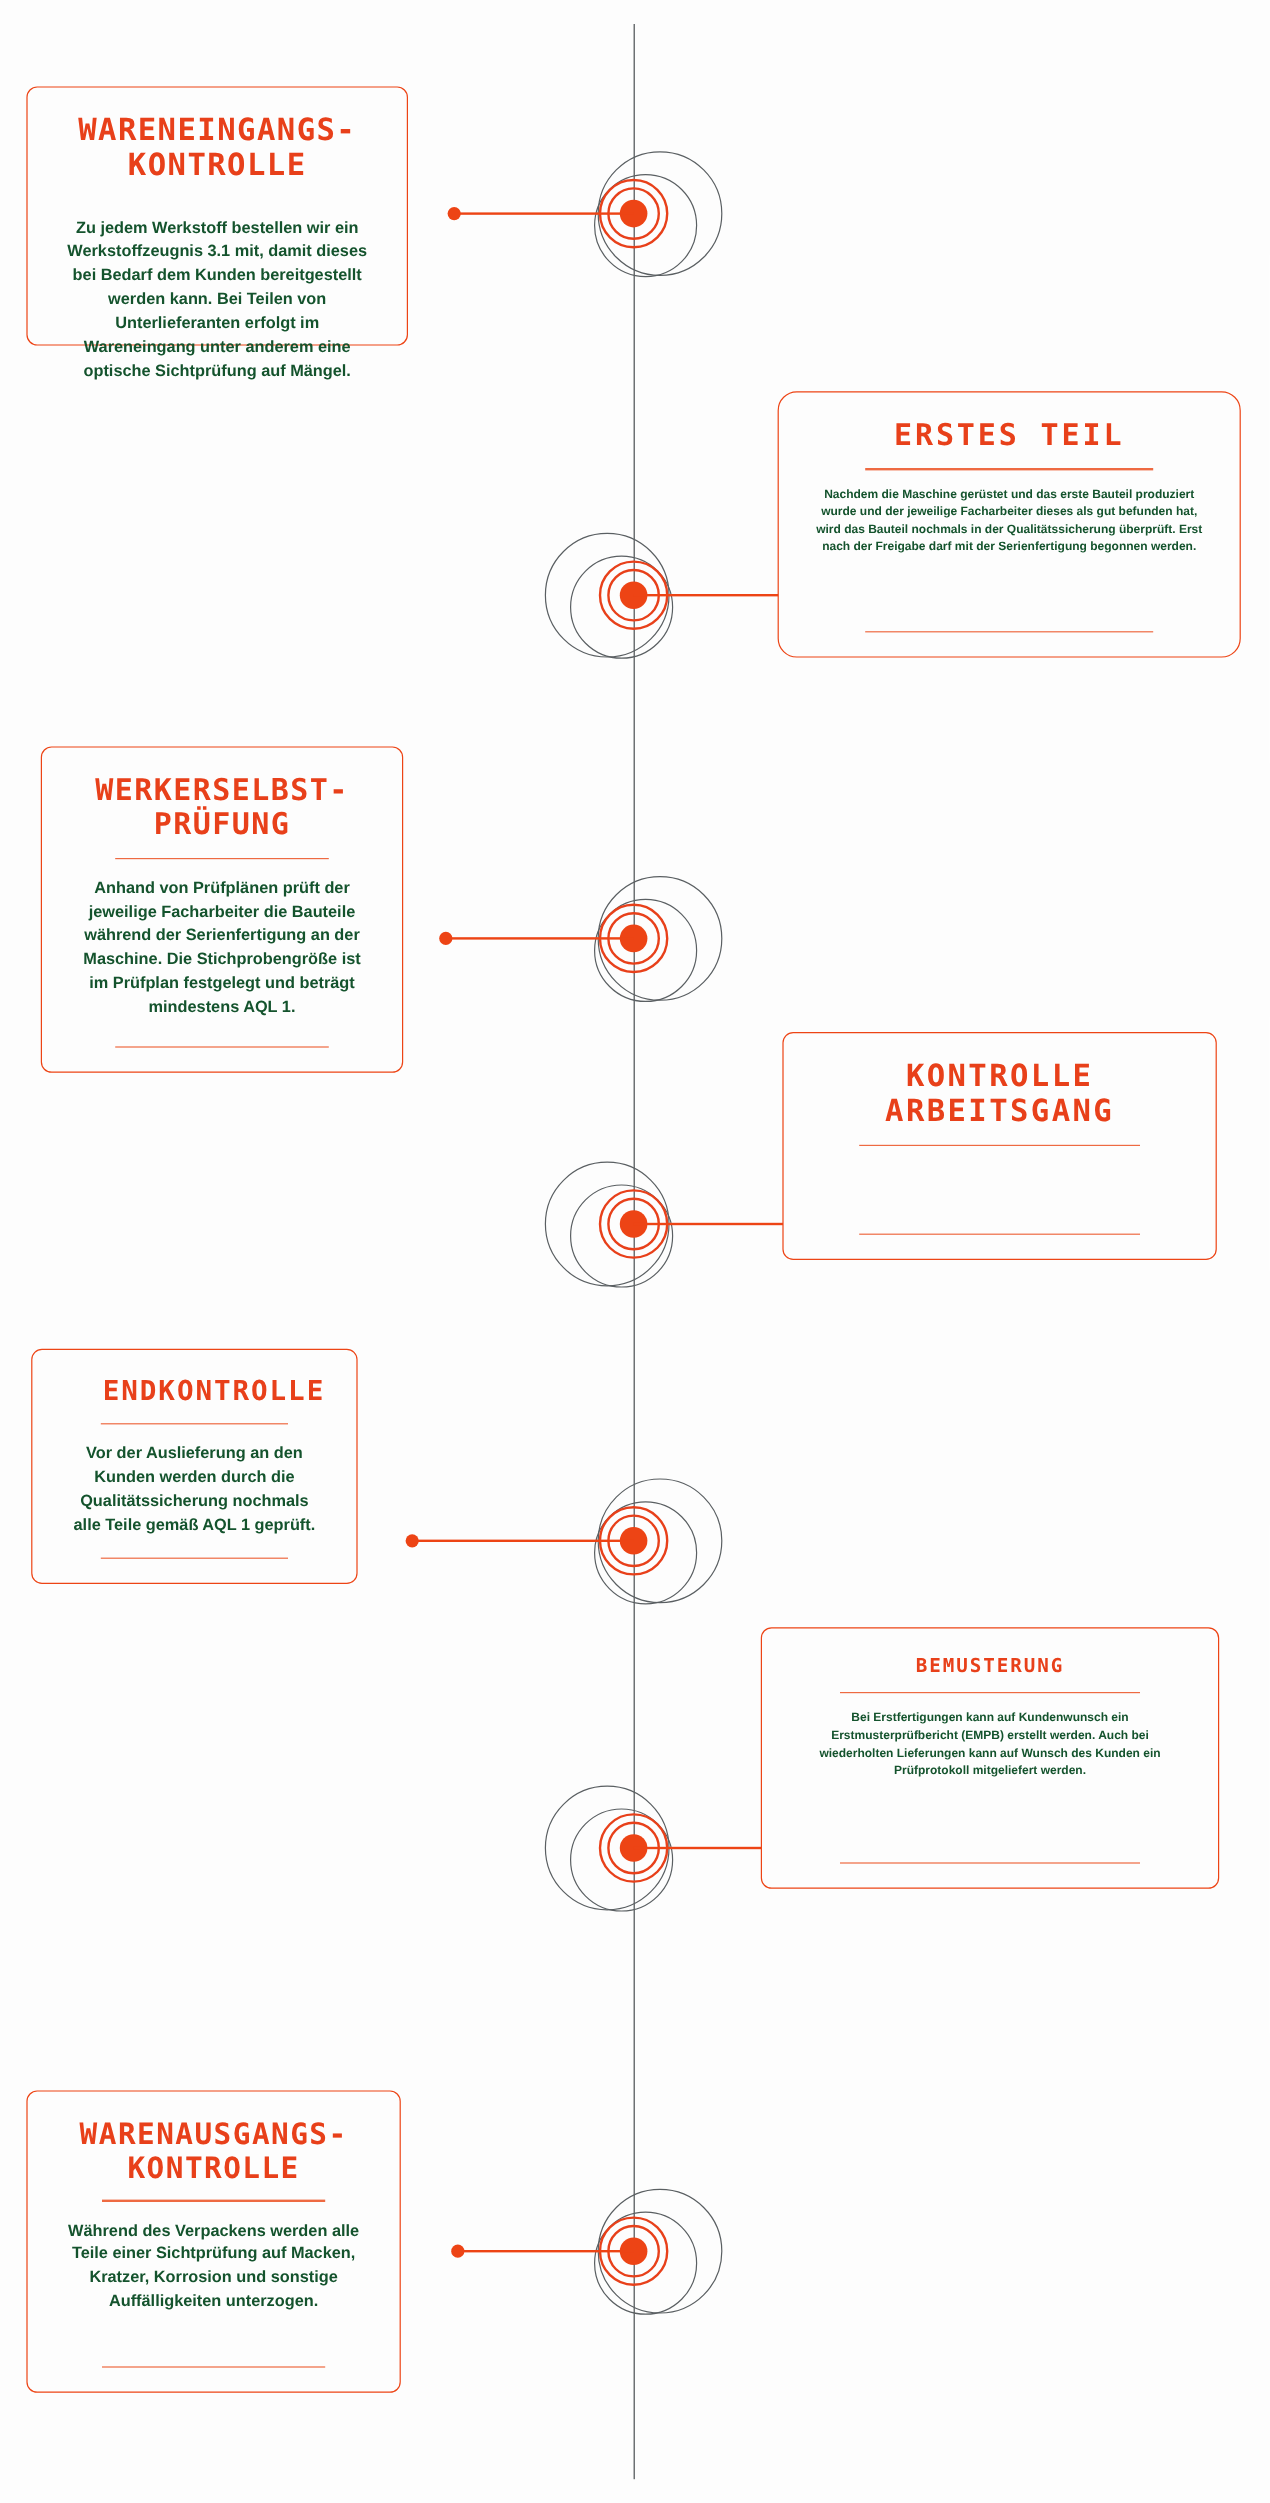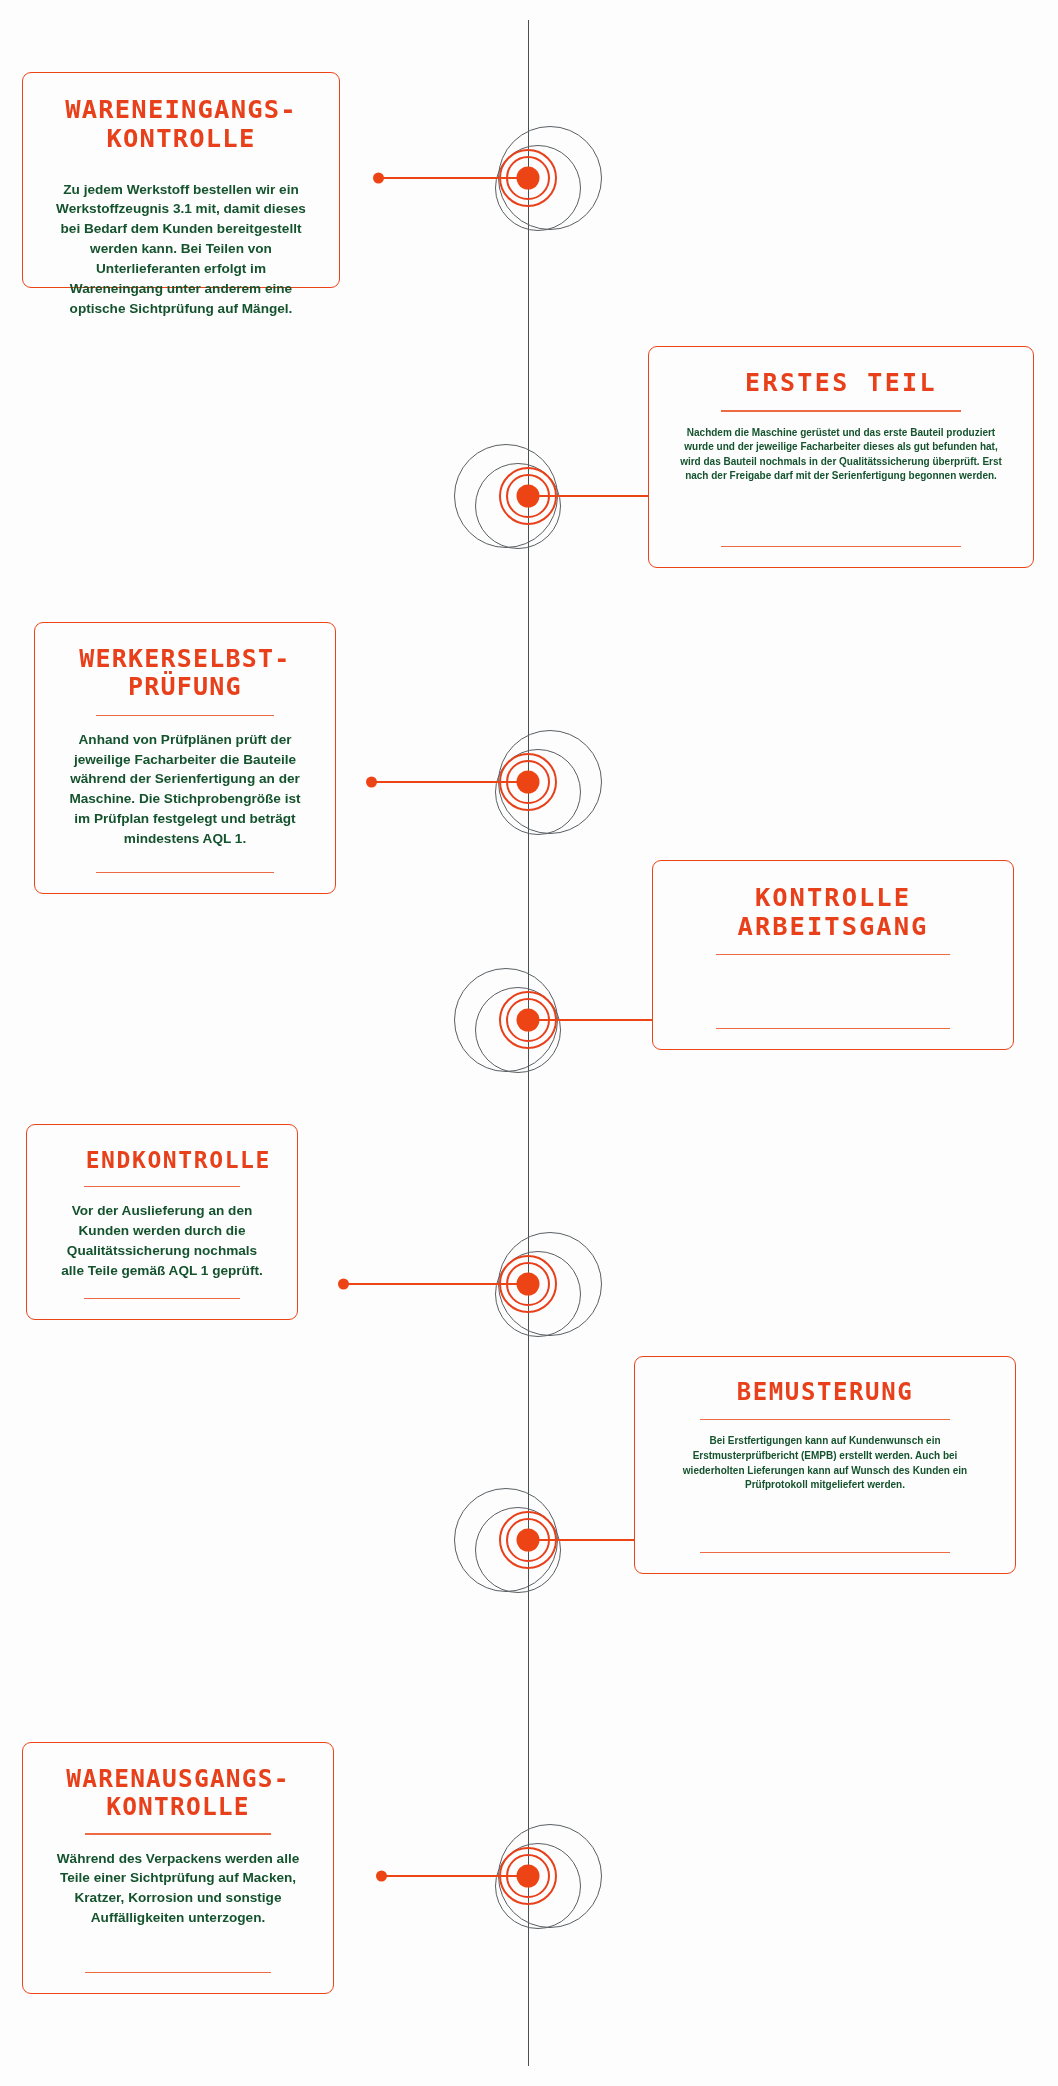--- a/index.html
+++ b/index.html
@@ -113,31 +113,31 @@
     color: #14532d;
     font-size: 13.6px;
     line-height: 1.46;
     font-weight: 700;
     text-align: center;
     padding: 14px 2px 16px 2px;
   }
 
   
   #card-1 { left: 22px;  top: 72px;  width: 318px; height: 216px; }
-  #card-2 { left: 648px; top: 346px; width: 386px; height: 222px; }
+  #card-2 { left: 648px; top: 326px; width: 386px; height: 222px; border-radius: 16px; }
   #card-3 { left: 22px;  top: 622px; width: 302px; height: 272px; margin-left: 12px; }
   #card-4 { left: 652px; top: 860px; width: 362px; height: 190px; }
   #card-5 { left: 26px;  top: 1124px; width: 272px; height: 196px; }
   #card-6 { left: 634px; top: 1356px; width: 382px; height: 218px; }
   #card-7 { left: 22px;  top: 1742px; width: 312px; height: 252px; }
 
   #card-3 .card-title { font-size: 25px; }
   #card-4 .card-title { letter-spacing: 2px; }
   #card-5 .card-title { font-size: 23px; letter-spacing: 1.6px; text-align: right; }
-  #card-6 .card-title { font-size: 24px; letter-spacing: 1.6px; }
+  #card-6 .card-title { font-size: 16px; letter-spacing: 1.6px; }
   #card-7 .card-title { font-size: 24.5px; }
   #card-2 .card-title { font-size: 25px; letter-spacing: 2.4px; }
   #card-4 .divider, #card-6 .divider { width: 76%; }
   #card-2 .card-body, #card-6 .card-body { font-size: 10px; }
 </style>
 </head>
 <body>
 
 <div id="timeline-root">
 

